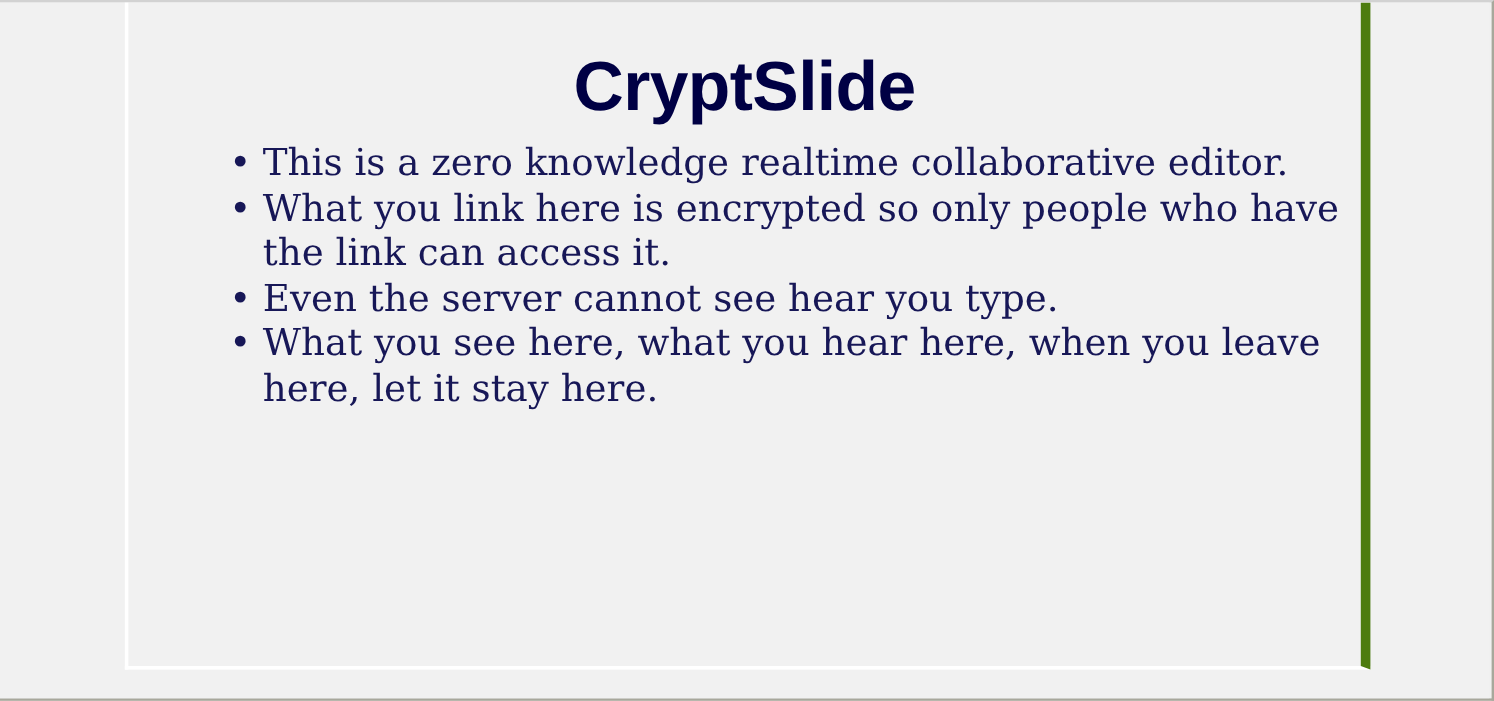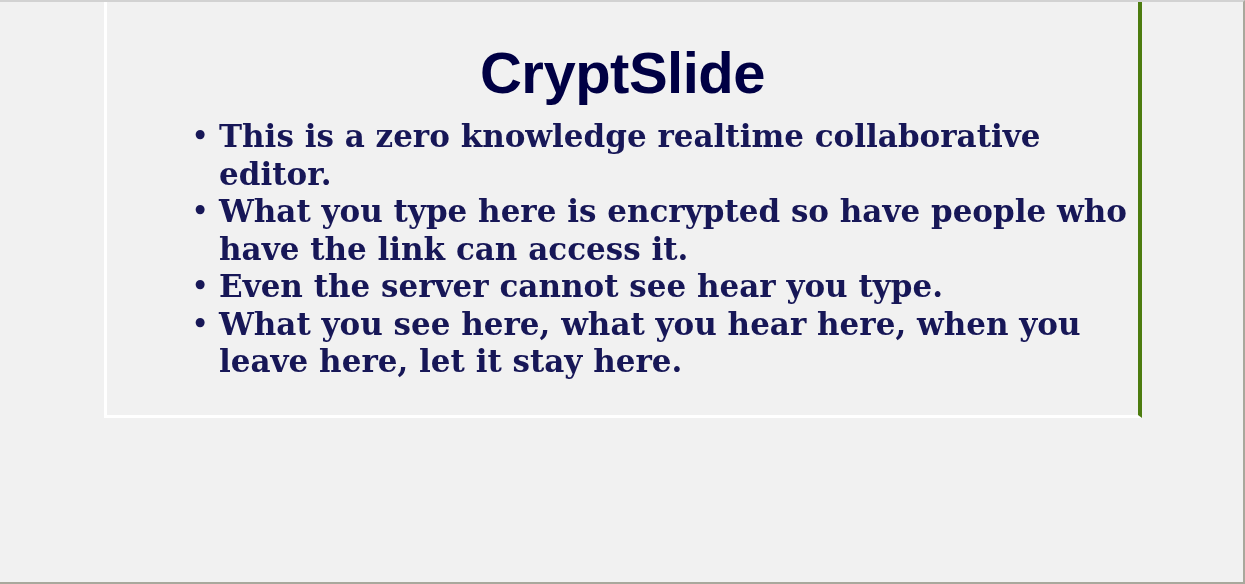--- a/index.html
+++ b/index.html
@@ -28,24 +28,24 @@
     height: 580px;
     background: #f1f1f1;
   }
 
   
   .slide {
     position: absolute;
     left: 104px;
     top: 0px;
     width: 1038px;
-    height: 416px;
+    height: 556px;
     background: #f1f1f1;
     border-left: 3px solid #ffffff;
-    border-right: 4px solid #4d7c0f;
+    border-right: 8px solid #4d7c0f;
     border-bottom: 3px solid #ffffff;
   }
 
   .slide-inner {
     position: relative;
     width: 100%;
     height: 100%;
   }
 
   .slide-title {
@@ -85,42 +85,41 @@
     left: 44px;
     top: 0;
     width: 14px;
     font-size: 31px;
     line-height: 37.5px;
     color: #171757;
   }
 
   .bullet-text {
     display: block;
-    font-weight: bold;
   }
 </style>
 </head>
 <body>
 
 <div class="viewer">
   <div class="slide">
     <div class="slide-inner">
 
       <div class="slide-title">CryptSlide</div>
 
       <ul class="bullet-list">
 
         <li class="bullet-item">
           <span class="bullet-marker">•</span>
           <span class="bullet-text">This is a zero knowledge realtime collaborative editor.</span>
         </li>
 
         <li class="bullet-item">
           <span class="bullet-marker">•</span>
-          <span class="bullet-text">What you type here is encrypted so have people who have the link can access it.</span>
+          <span class="bullet-text">What you link here is encrypted so only people who have the link can access it.</span>
         </li>
 
         <li class="bullet-item">
           <span class="bullet-marker">•</span>
           <span class="bullet-text">Even the server cannot see hear you type.</span>
         </li>
 
         <li class="bullet-item">
           <span class="bullet-marker">•</span>
           <span class="bullet-text">What you see here, what you hear here, when you leave here, let it stay here.</span>

